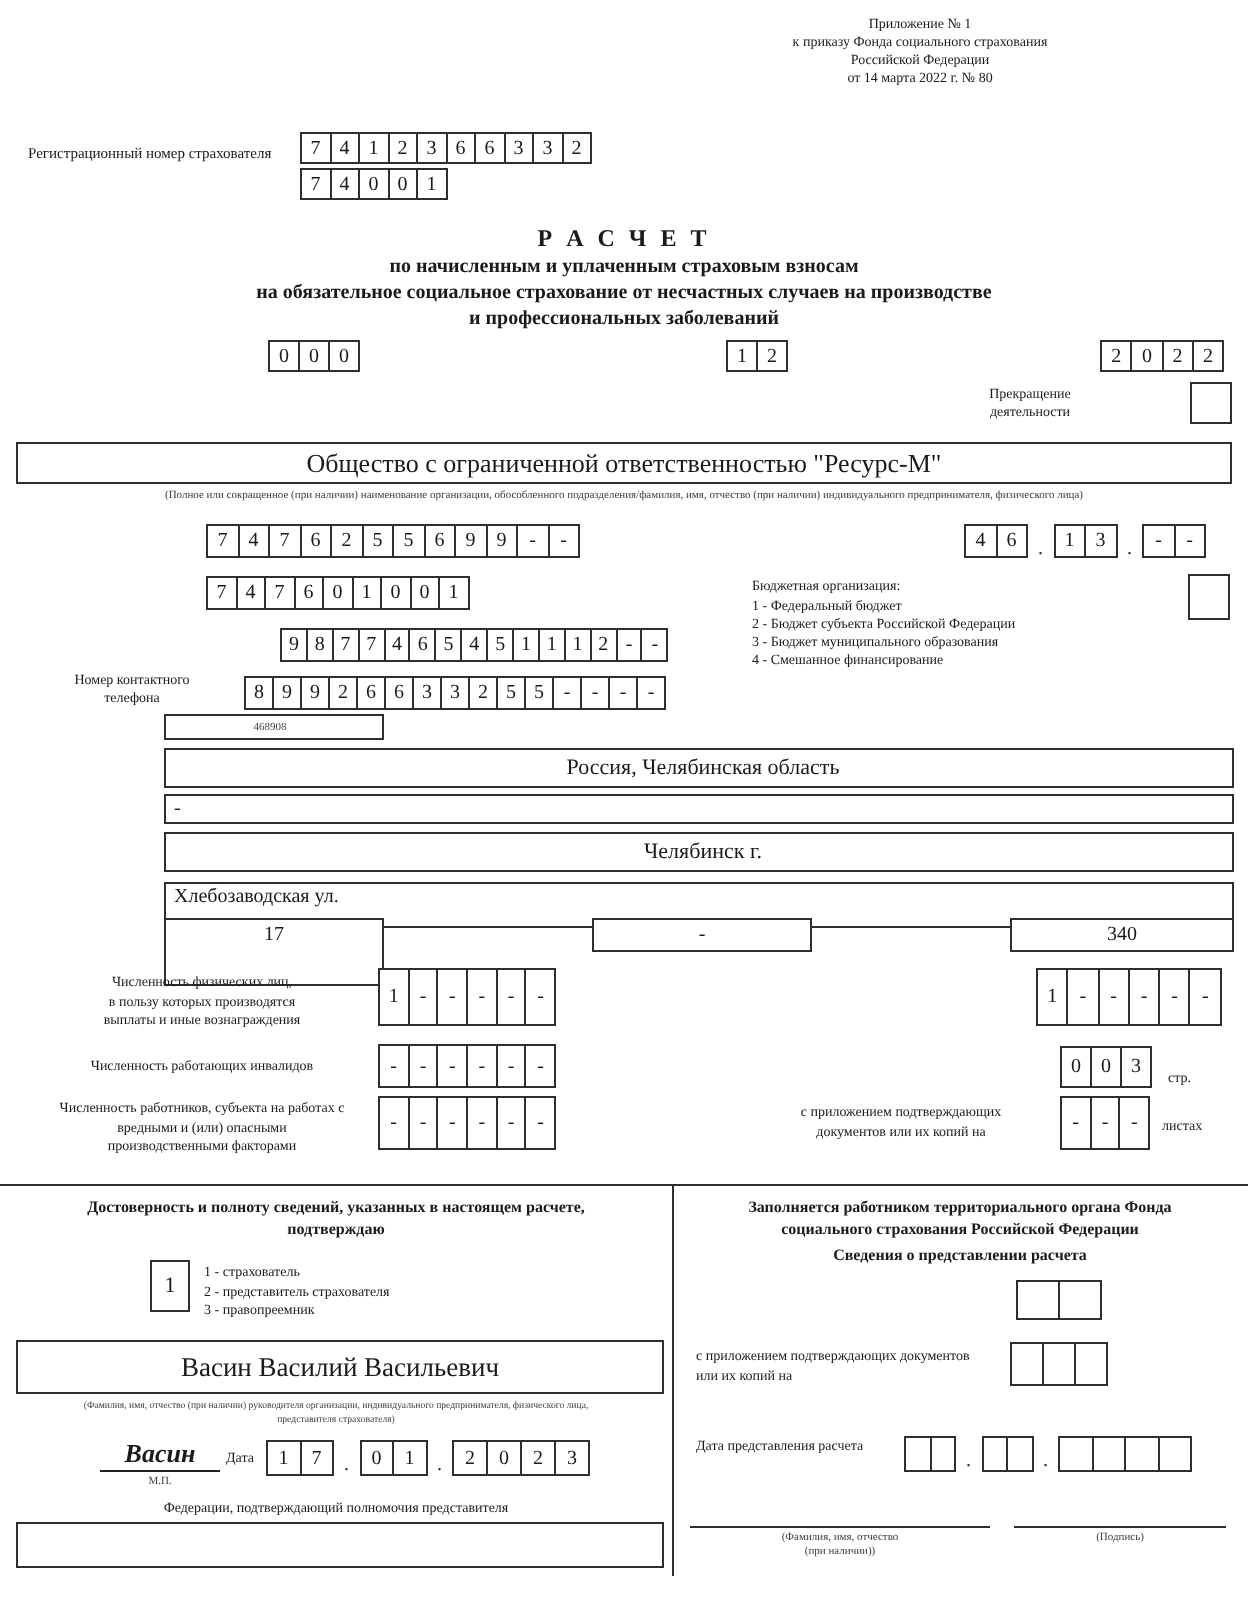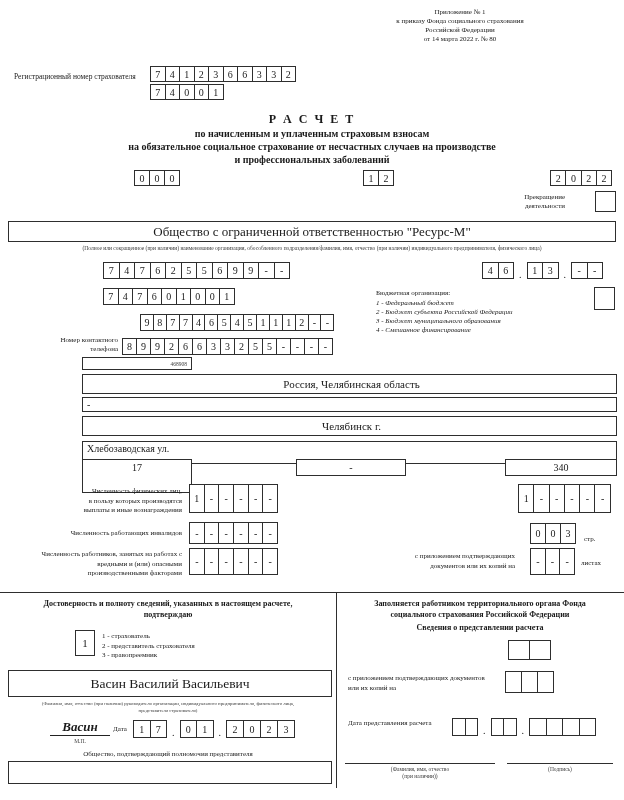--- a/index.html
+++ b/index.html
@@ -20,21 +20,21 @@
   .box { border:1px solid #2e2e2e; background:#fff; }
   .s7  { font-size:7px;  line-height:9px; }
   .s75 { font-size:7.5px; line-height:9.5px; }
   .s8  { font-size:8px;  line-height:11px; }
   .s10 { font-size:10px; }
   .s11 { font-size:11px;text-align:center; }
   .tiny { font-size:5.5px; line-height:7px; color:#3c3c3c; }
   .tiny2 { font-size:4.8px; line-height:6.5px; color:#3c3c3c; }
   .b { font-weight:bold; }
   .c { text-align:center; }
-  .rt { text-align:right; }
+  .rt { text-align:center; }
   .line { background:#2e2e2e; }
   .grp { display:flex; align-items:center; }
   .dsep { font-size:10px; padding:0 5px; line-height:10px; transform:translateY(4px); }
   .nowrap { white-space:nowrap; }
 </style>
 </head>
 <body>
 
 <div class="page">
 
@@ -136,21 +136,21 @@
       <span class="cell">4</span>
       <span class="cell">7</span>
       <span class="cell">6</span>
       <span class="cell">0</span>
       <span class="cell">1</span>
       <span class="cell">0</span>
       <span class="cell">0</span>
       <span class="cell">1</span>
     </div>
   <div class="abs s7" style="left:376px; top:289px;">Бюджетная организация:</div>
-  <div class="abs s7" style="left:376px; top:299px; font-style:italic;">
+  <div class="abs s7" style="left:376px; top:299px; ">
     <div>1 - Федеральный бюджет</div>
     <div>2 - Бюджет субъекта Российской Федерации</div>
     <div>3 - Бюджет муниципального образования</div>
     <div>4 - Смешанное финансирование</div>
   </div>
   <div class="abs cells" style="left:594px; top:287px; --cw:21px; --ch:23px;">
       <span class="cell"></span>
     </div>
 
   <div class="abs cells" style="left:140px; top:314px; --cw:13.9px; --ch:17px;">
@@ -234,21 +234,21 @@
       <span class="cell">-</span>
     </div>
   <div class="abs cells" style="left:530px; top:523px; --cw:16px; --ch:21px;">
       <span class="cell">0</span>
       <span class="cell">0</span>
       <span class="cell">3</span>
     </div>
   <div class="abs s7" style="left:584px; top:535px;">стр.</div>
 
   <div class="abs s7 rt" style="left:20px; top:550px; width:162px; line-height:9.5px;">
-    <div>Численность работников, занятых на работах с</div>
+    <div>Численность работников, субъекта на работах с</div>
     <div>вредными и (или) опасными</div>
     <div>производственными факторами</div>
   </div>
   <div class="abs cells" style="left:189px; top:548px; --cw:15.7px; --ch:27px;">
       <span class="cell">-</span>
       <span class="cell">-</span>
       <span class="cell">-</span>
       <span class="cell">-</span>
       <span class="cell">-</span>
       <span class="cell">-</span>
@@ -301,21 +301,21 @@
         <span class="cell">1</span>
       </span>
     <span class="dsep">.</span>
     <span class="cells" style="--cw:18px; --ch:18px;">
         <span class="cell">2</span>
         <span class="cell">0</span>
         <span class="cell">2</span>
         <span class="cell">3</span>
       </span>
   </div>
-  <div class="abs s7 c" style="left:4px; top:750px; width:328px;">Общество, подтверждающий полномочия представителя</div>
+  <div class="abs s7 c" style="left:4px; top:750px; width:328px;">Федерации, подтверждающий полномочия представителя</div>
   <div class="abs box" style="left:8px; top:761px; width:324px; height:23px; font-size:9px; line-height:22px; padding-left:4px;"></div>
 
   <div class="abs s8 b c" style="left:340px; top:622px; width:280px;">Сведения о представлении расчета</div>
   <div class="abs s8 b c" style="left:340px; top:598px; width:280px;">
     <div>Заполняется работником территориального органа Фонда</div>
     <div>социального страхования Российской Федерации</div>
   </div>
 
   <div class="abs cells" style="left:508px; top:640px; --cw:22px; --ch:20px;">
       <span class="cell"></span>

